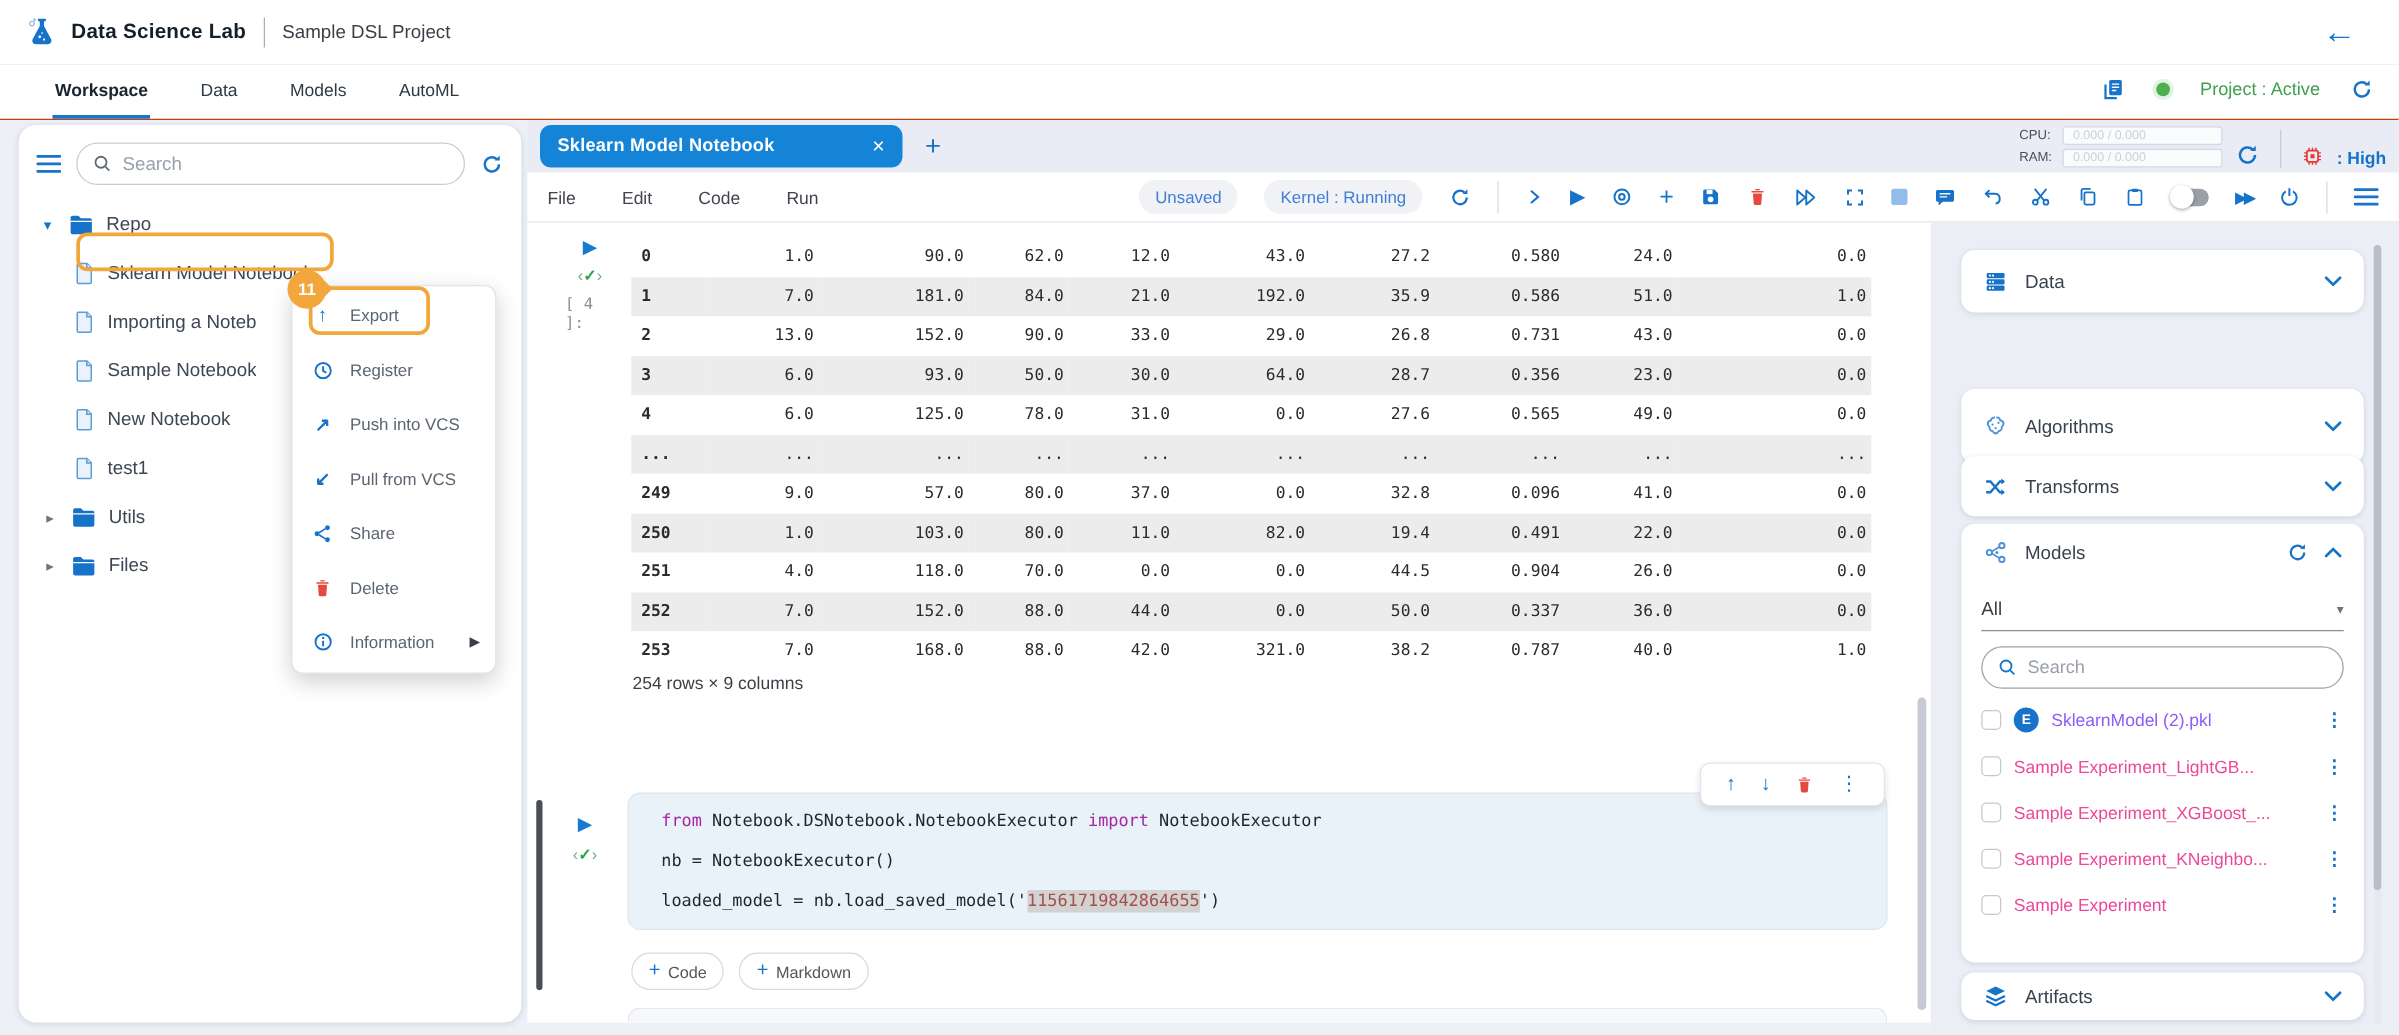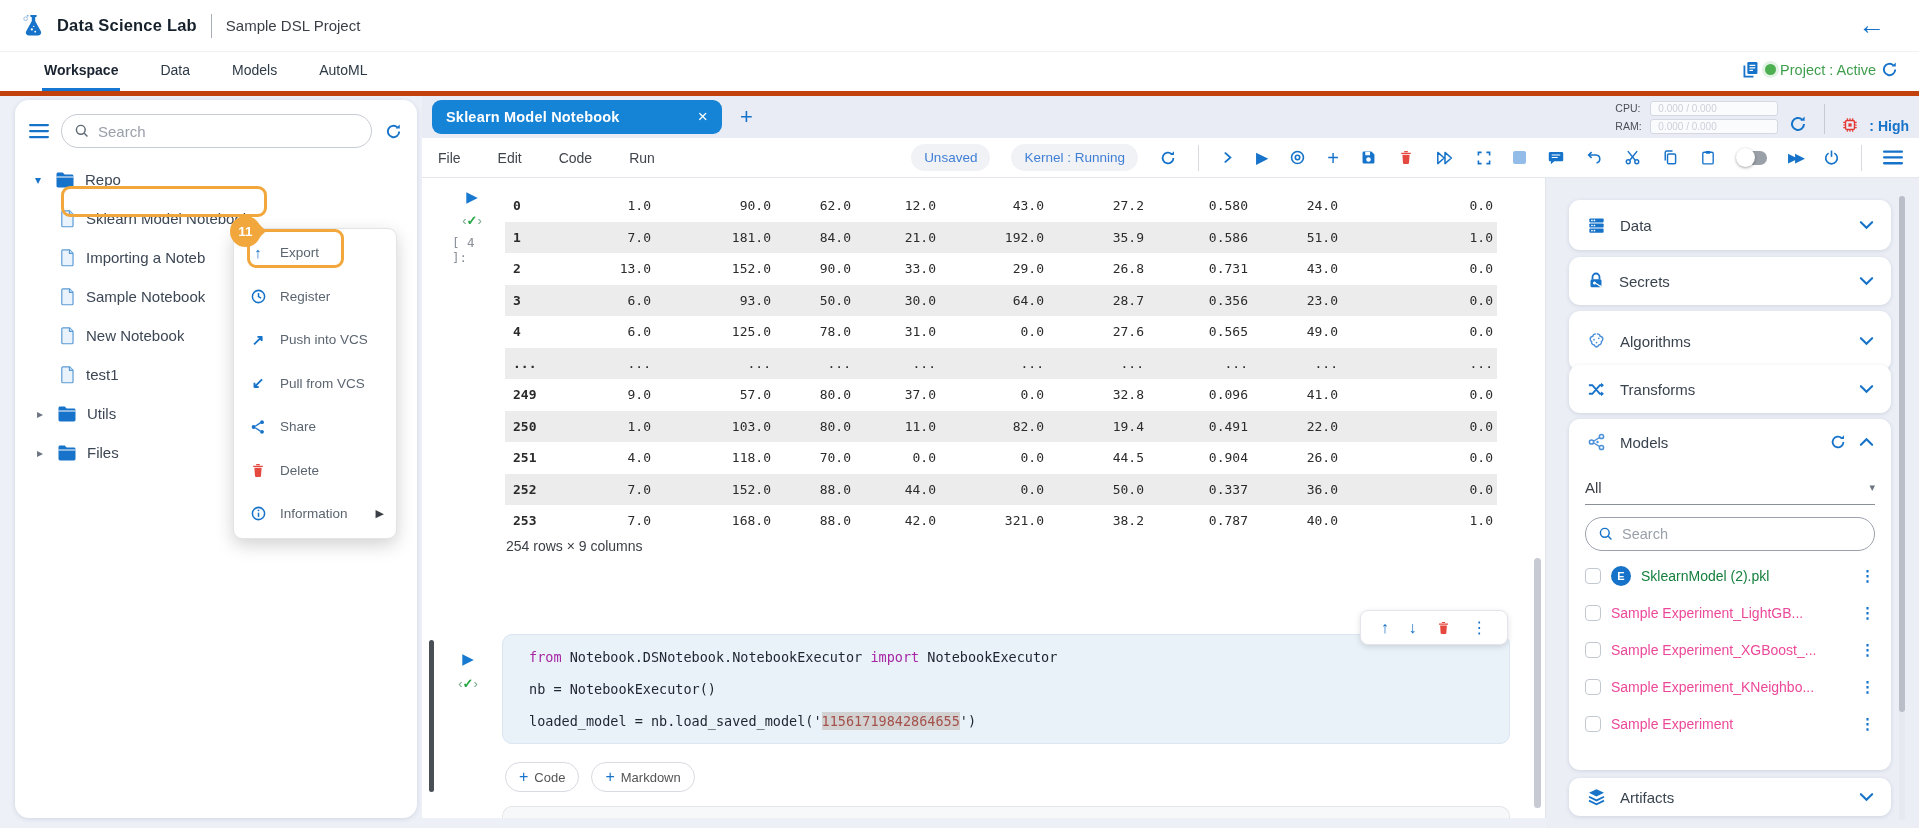--- a/index.html
+++ b/index.html
@@ -11,24 +11,24 @@
 
   
   .appbar{position:absolute;left:0;top:0;width:1919px;height:52px;background:#fff;display:flex;align-items:center;padding:0 20px;border-bottom:1px solid #f0f1f4;z-index:5}
   .appbar .title{font-size:16.5px;font-weight:bold;color:#15202b;margin-left:10px;letter-spacing:.2px}
   .appbar .vdiv{width:1px;height:24px;background:#a9aeb6;margin:0 14px}
   .appbar .subtitle{font-size:15px;color:#3a3f47}
   .appbar .spacer{flex:1}
   .back-arrow{color:#1673c9;font-size:27px;line-height:1;margin-right:14px;cursor:pointer}
 
   
-  .navbar{position:absolute;left:0;top:52px;width:1919px;height:44px;background:#fff;display:flex;align-items:stretch;padding:0 20px 0 42px;border-bottom:5px solid #c2410c;z-index:5}
+  .navbar{position:absolute;left:0;top:52px;width:1919px;height:44px;background:#fff;display:flex;align-items:stretch;padding:0 20px 0 42px;border-bottom:1px solid #c2410c;z-index:5}
   .nav-tab{font-size:14px;color:#2d3a46;display:flex;align-items:center;padding:0 2px;margin-right:38px;border-bottom:3px solid transparent;cursor:pointer}
   .nav-tab.active{color:#1a2330;border-bottom-color:#1577d2;font-weight:bold}
-  .nav-right{margin-left:auto;display:flex;align-items:center;gap:4px;padding-bottom:4px}
+  .nav-right{margin-left:auto;display:flex;align-items:center;gap:24px;padding-bottom:4px}
   .status-dot{width:11px;height:11px;border-radius:50%;background:#4caf50;box-shadow:0 0 0 3px #e2f2e4}
   .status-text{color:#3f9e4d;font-size:14.5px}
 
   
   .left-panel{position:absolute;left:15px;top:100px;width:402px;height:718px;background:#fff;border-radius:14px;box-shadow:0 1px 5px rgba(25,45,85,.13);z-index:10}
   .search-row{display:flex;align-items:center;padding:14px 14px 0 14px;gap:12px}
   .search-pill{flex:1;height:34px;border:1.5px solid #c7cbd4;border-radius:18px;display:flex;align-items:center;padding:0 12px;gap:8px;background:#fff}
   .search-pill input{border:none;outline:none;font-size:15px;color:#3a4654;width:100%;background:transparent;font-family:"Liberation Sans",sans-serif}
   .search-pill input::placeholder{color:#9aa0aa}
   .tree{padding-top:12px}
@@ -115,21 +115,21 @@
   .all-row{margin:14px 16px 0 16px;display:flex;align-items:center;border-bottom:1px solid #8a8f98;padding-bottom:8px}
   .all-row .all-text{font-size:15px;color:#3a3f47}
   .all-row .dd-caret{margin-left:auto;color:#6b7480;font-size:11px}
   .m-search{margin:12px 16px 6px 16px;height:34px;border:1.4px solid #9aa2ad;border-radius:17px;display:flex;align-items:center;gap:8px;padding:0 12px}
   .m-search input{border:none;outline:none;font-size:14.5px;width:100%;background:transparent;color:#3a4654;font-family:"Liberation Sans",sans-serif}
   .m-search input::placeholder{color:#9aa0aa}
   .m-item{height:37px;display:flex;align-items:center;gap:10px;padding:0 16px}
   .cb{width:16px;height:16px;border:1.6px solid #c3c8d0;border-radius:4px;background:#fff;flex:none;cursor:pointer}
   .e-badge{width:20px;height:20px;border-radius:50%;background:#1673c9;color:#fff;font-size:11px;font-weight:bold;display:flex;align-items:center;justify-content:center;flex:none}
   .m-label{font-size:14px;color:#ec4899;white-space:nowrap;overflow:hidden;text-overflow:ellipsis}
-  .m-label.link{color:#15803d}
+  .m-label.link{color:#8b5cf6}
   .kebab{margin-left:auto;color:#1673c9;font-size:15px;font-weight:bold;cursor:pointer;letter-spacing:0}
   .rp-scroll-track{position:absolute;left:1899px;top:196px;width:6px;height:624px;background:#e6e9ef;border-radius:3px;z-index:4}
   .rp-scroll-thumb{position:absolute;left:0;top:0;width:6px;height:516px;background:#b9bec8;border-radius:3px}
 </style>
 </head>
 <body>
 
 <header class="appbar">
   <span class="icon">
     <svg width="27" height="27" viewBox="0 0 24 24">
@@ -696,37 +696,20 @@
         </svg>
     </span>
     <span class="rp-label">Data</span>
     <span class="chev icon">
       <svg width="15" height="10" viewBox="0 0 16 10">
           <path d="M2 2l6 6 6-6" fill="none" stroke="#1673c9" stroke-width="2.2" stroke-linecap="round"></path>
         </svg>
     </span>
   </div>
 
-  <div class="rp-card" style="top:61px;height:48px">
-    <span class="icon">
-      <svg width="20" height="20" viewBox="0 0 20 20">
-          <path d="M6.5 8.5V6a3.5 3.5 0 0 1 7 0v2.5" fill="none" stroke="#1673c9" stroke-width="1.8"></path>
-          <rect x="4.5" y="8.3" width="11" height="8" rx="1.5" fill="#1673c9"></rect>
-          <circle cx="8.5" cy="12" r="1.6" fill="#fff"></circle>
-          <path d="M10 12.6l4 2.4" stroke="#fff" stroke-width="1.2"></path>
-          <circle cx="14.5" cy="15.2" r="1" fill="#fff"></circle>
-        </svg>
-    </span>
-    <span class="rp-label">Secrets</span>
-    <span class="chev icon">
-      <svg width="15" height="10" viewBox="0 0 16 10">
-          <path d="M2 2l6 6 6-6" fill="none" stroke="#1673c9" stroke-width="2.2" stroke-linecap="round"></path>
-        </svg>
-    </span>
-  </div>
 
   <div class="rp-card" style="top:115px;height:60px">
     <span class="icon">
       <svg width="21" height="20" viewBox="0 0 22 20">
           <path d="M10.5 2.5c-2 0-3.2 1.2-3.4 2.6C5.3 5.4 4.3 6.7 4.4 8.2c.1 1 .6 1.9 1.5 2.4-.4 1.8.8 3.4 2.7 3.6.5 1.3 1.8 2 3.2 1.8" fill="none" stroke="#4a90d9" stroke-width="1.5"></path>
           <path d="M11.5 2.5c2 0 3.2 1.2 3.4 2.6 1.8.3 2.8 1.6 2.7 3.1-.1 1-.6 1.9-1.5 2.4.4 1.8-.8 3.4-2.7 3.6-.5 1.3-1.8 2-3.2 1.8" fill="none" stroke="#4a90d9" stroke-width="1.5"></path>
           <circle cx="8.4" cy="8.6" r=".9" fill="#4a90d9"></circle>
           <circle cx="13.4" cy="7.2" r=".9" fill="#4a90d9"></circle>
           <circle cx="11" cy="11.6" r=".9" fill="#4a90d9"></circle>
         </svg>

